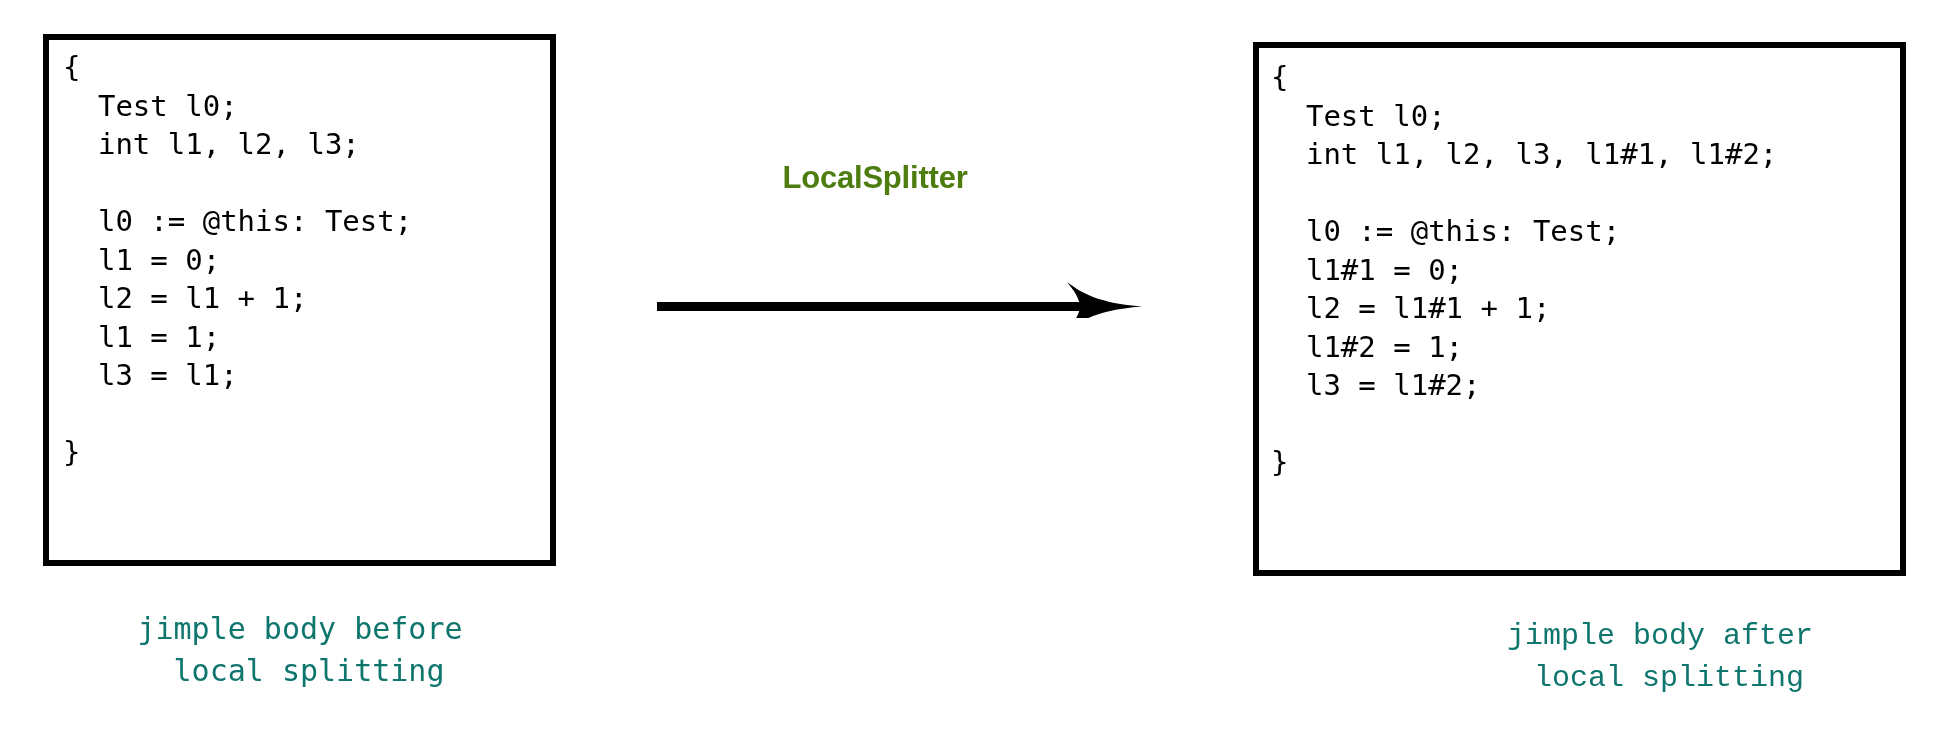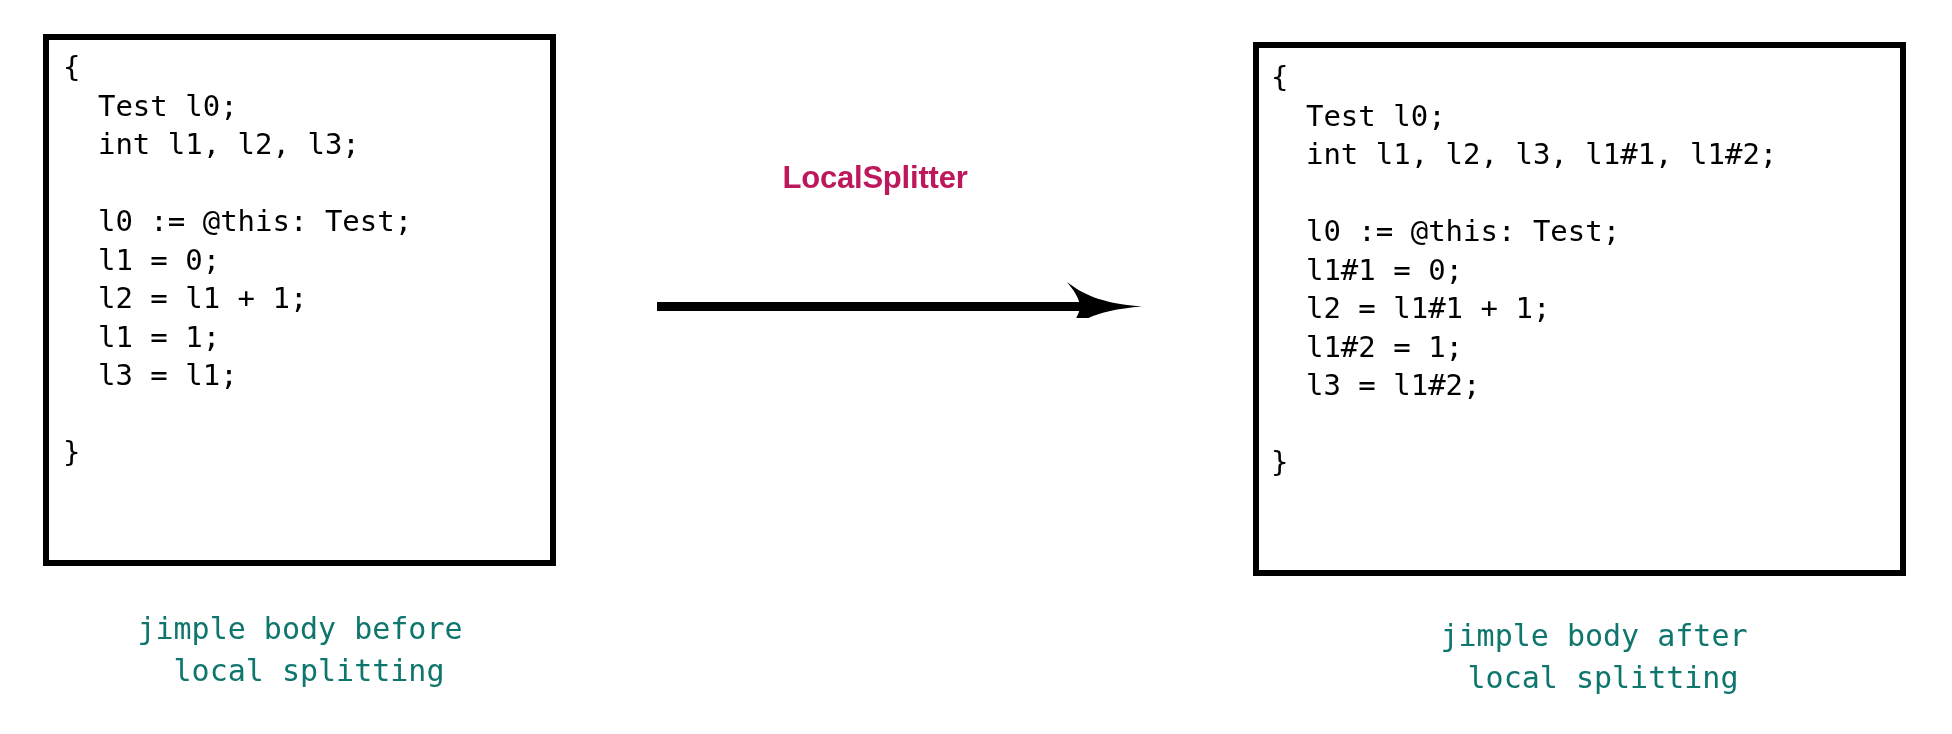--- a/index.html
+++ b/index.html
@@ -68,21 +68,21 @@
   #arrow-label {
     position: absolute;
     left: 0;
     top: 0;
     width: 440px;
     text-align: center;
     font-family: "Liberation Sans", sans-serif;
     font-weight: bold;
     font-size: 31px;
     letter-spacing: -0.2px;
-    color: #be185d;
+    color: #4d7c0f;
     white-space: nowrap;
   }
   #arrow-svg {
     position: absolute;
     left: 0;
     top: 88px;
     display: block;
   }
 
   
@@ -94,23 +94,24 @@
     text-align: center;
     white-space: pre;
     color: #0f766e;
   }
   #caption-before {
     left: 20px;
     top: 608px;
     width: 560px;
   }
   #caption-after {
-    left: 1314px;
+    left: 1380px;
     top: 615px;
     width: 560px;
+    font-family: Liberation Mono, monospace;
   }
 </style>
 </head>
 <body>
 
 <div id="canvas">
 
   <div class="code-box" id="box-before">
     <pre class="code-text">{
   Test l0;

